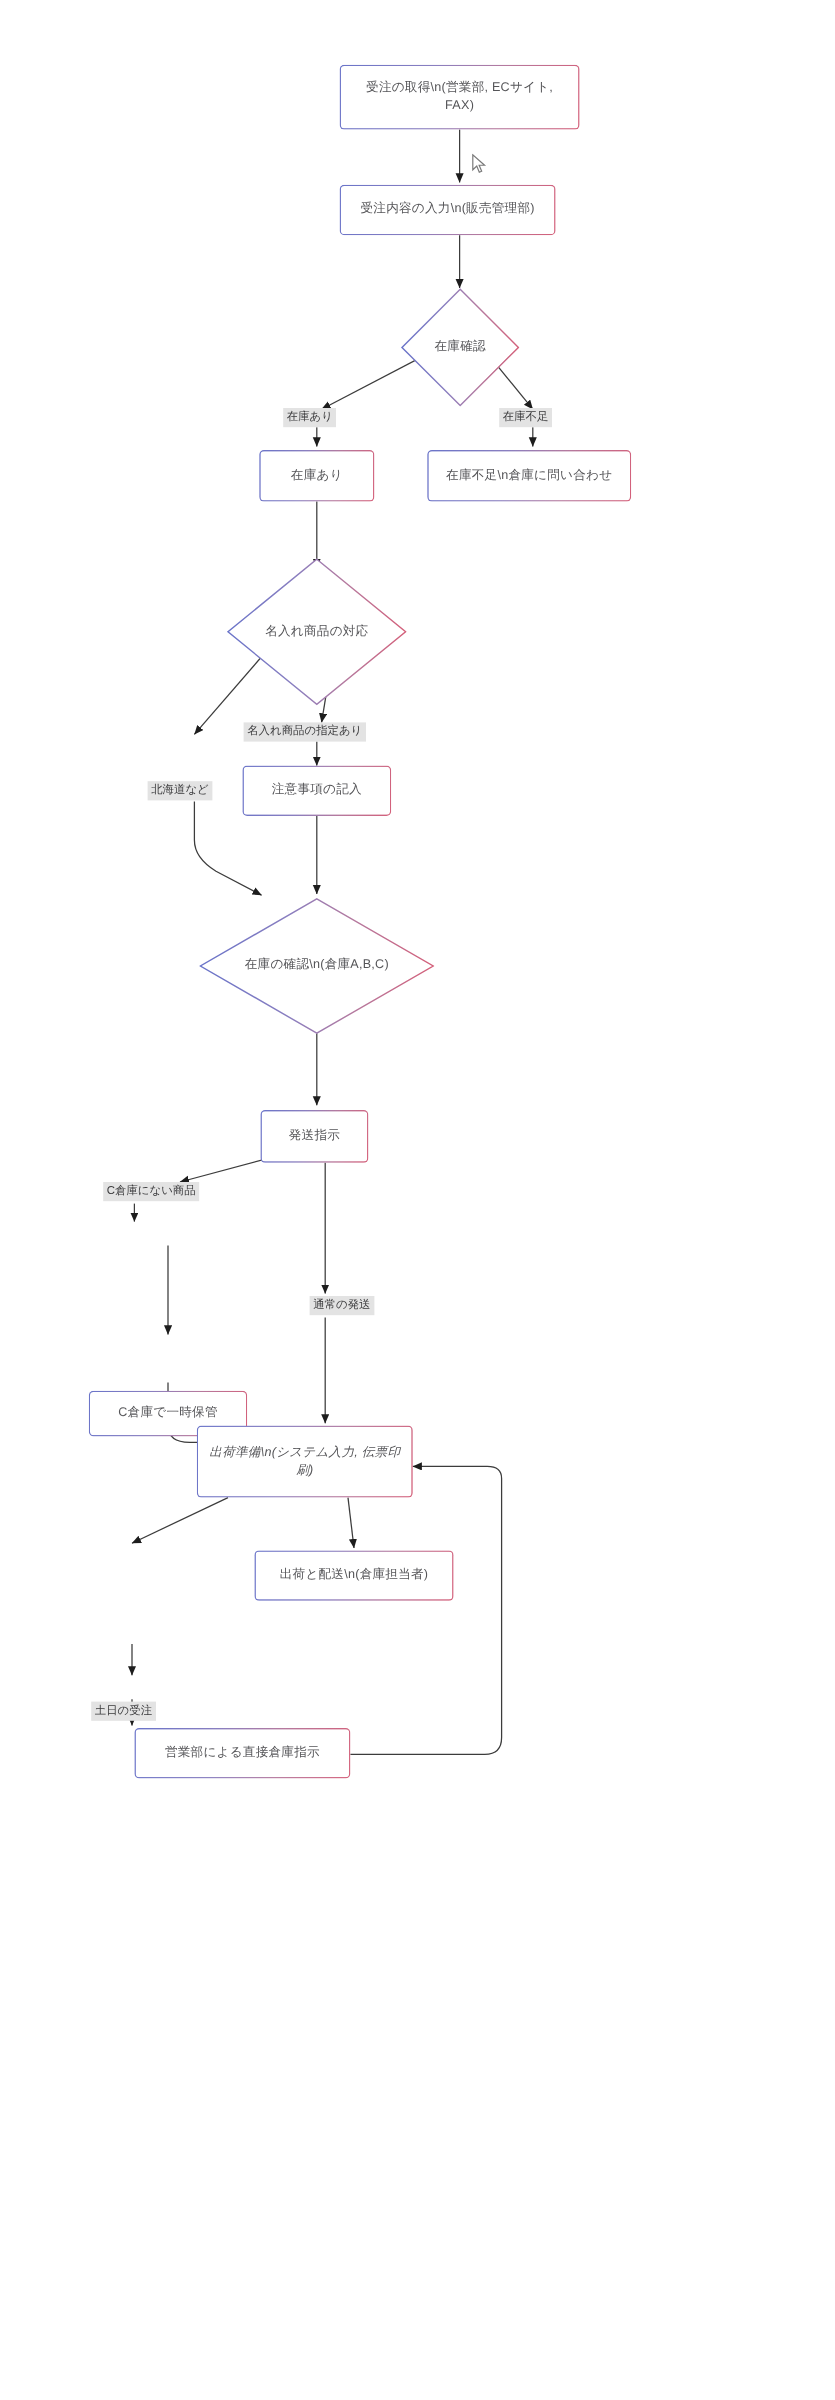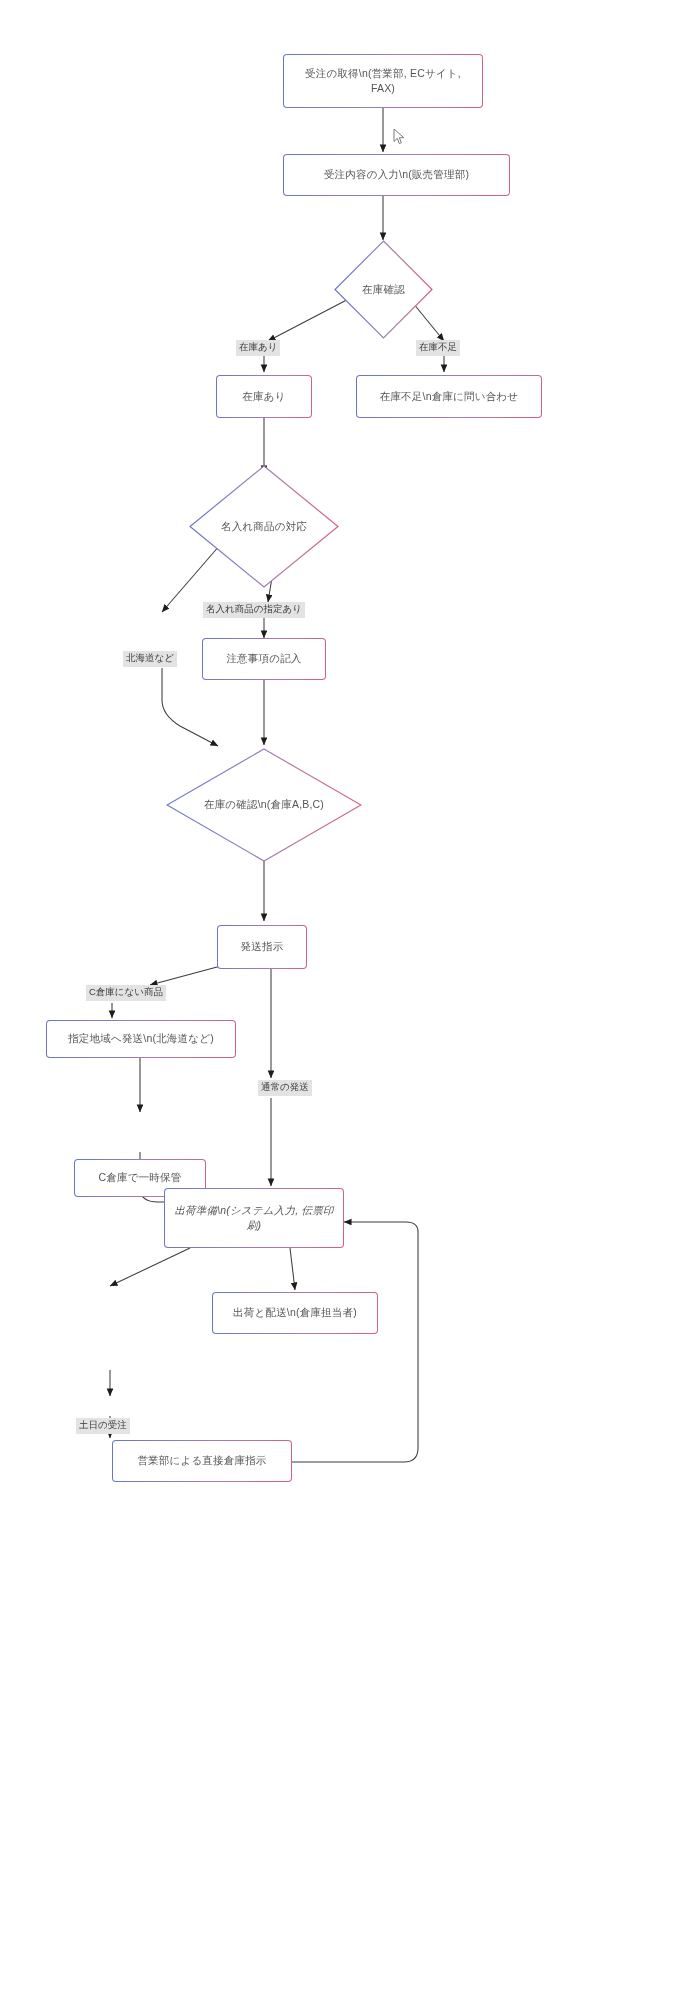--- a/index.html
+++ b/index.html
@@ -124,36 +124,36 @@
       <path d="M110,1416 L110,1438"></path>
 
       <path d="M292,1462 L404,1462 Q418,1462 418,1448 L418,1232 Q418,1222 406,1222 L344,1222"></path>
     </g>
   </svg>
 
   <div class="node rect" style="left:283px;top:54px;width:200px;height:54px;">
     <span>受注の取得\n(営業部, ECサイト, FAX)</span>
   </div>
 
-  <div class="node rect" style="left:283px;top:154px;width:227px;height:42px;">
+  <div class="node rect" style="left:283px;top:154px;width:180px;height:42px;">
     <span>受注内容の入力\n(販売管理部)</span>
   </div>
 
   <div class="node diamond" style="left:334px;top:240px;width:99px;height:99px;">
     <svg class="dshape" viewBox="0 0 100 100" preserveAspectRatio="none">
       <polygon points="50,1 99,50 50,99 1,50" fill="#fff" stroke="url(#gb)" stroke-width="1.2"></polygon>
     </svg>
     <span class="dlabel">在庫確認</span>
   </div>
 
   <div class="node rect" style="left:216px;top:375px;width:96px;height:43px;">
     <span>在庫あり</span>
   </div>
 
-  <div class="node rect" style="left:356px;top:375px;width:186px;height:43px;">
+  <div class="node rect" style="left:356px;top:375px;width:170px;height:43px;">
     <span>在庫不足\n倉庫に問い合わせ</span>
   </div>
 
   <div class="node diamond" style="left:189px;top:465px;width:150px;height:123px;">
     <svg class="dshape" viewBox="0 0 150 124" preserveAspectRatio="none">
       <polygon points="75,1 149,62 75,123 1,62" fill="#fff" stroke="url(#gb)" stroke-width="1.2"></polygon>
     </svg>
     <span class="dlabel">名入れ商品の対応</span>
   </div>
 
@@ -165,23 +165,20 @@
     <svg class="dshape" viewBox="0 0 196 114" preserveAspectRatio="none">
       <polygon points="98,1 195,57 98,113 1,57" fill="#fff" stroke="url(#gb)" stroke-width="1.2"></polygon>
     </svg>
     <span class="dlabel">在庫の確認\n(倉庫A,B,C)</span>
   </div>
 
   <div class="node rect" style="left:217px;top:925px;width:90px;height:44px;">
     <span>発送指示</span>
   </div>
 
-  <div class="node rect" style="left:46px;top:1020px;width:190px;height:38px;">
-    <span>指定地域へ発送\n(北海道など)</span>
-  </div>
 
   <div class="node rect" style="left:74px;top:1114px;width:132px;height:38px;margin-top:45px;">
     <span>C倉庫で一時保管</span>
   </div>
 
   <div class="node rect" style="left:164px;top:1188px;width:180px;height:60px;font-style:italic;">
     <span>出荷準備\n(システム入力, 伝票印刷)</span>
   </div>
 
 

